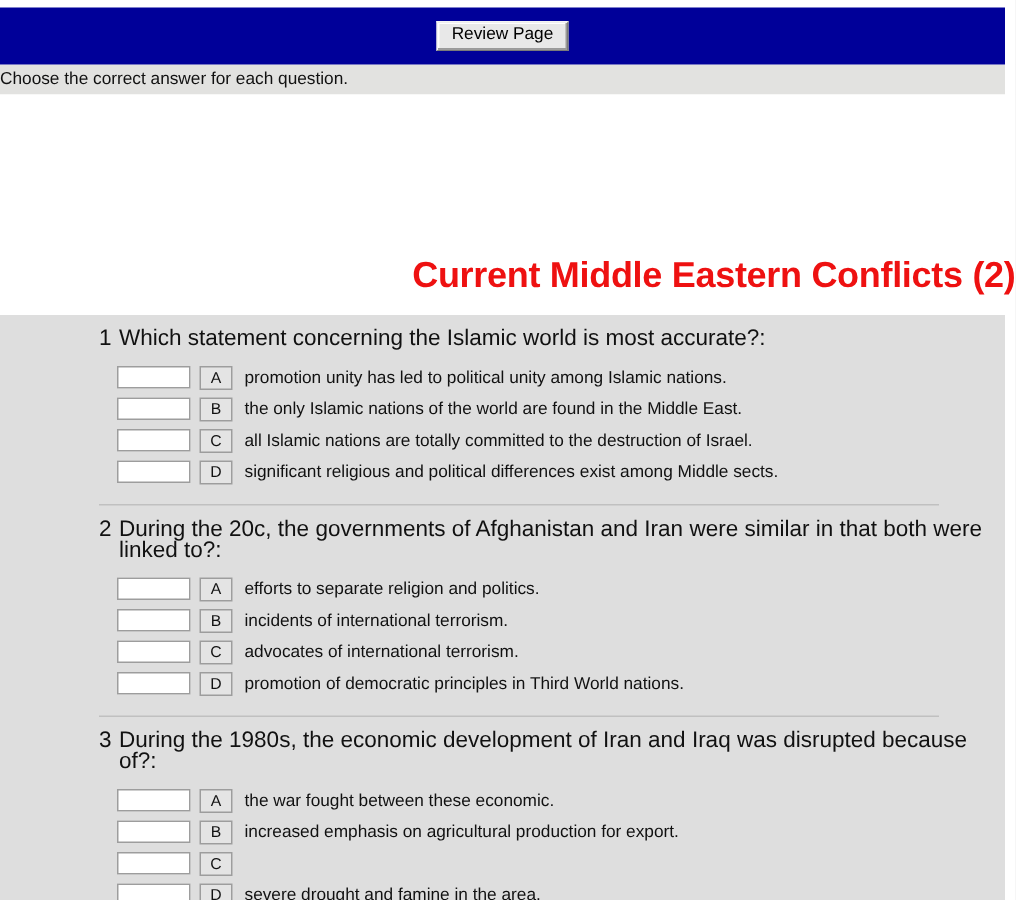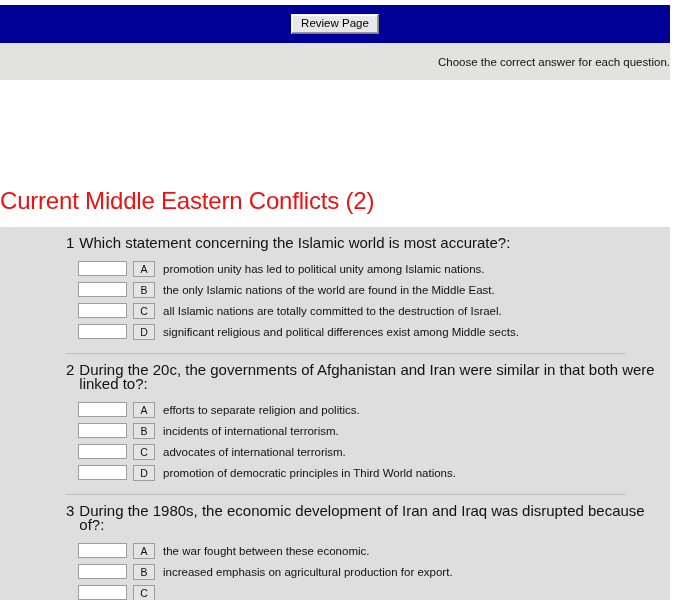--- a/index.html
+++ b/index.html
@@ -52,43 +52,43 @@
     cursor: default;
   }
 
   
   .subbar-wrap {
     padding-right: 7px;
     background: #ffffff;
   }
   .subbar {
     background: #e2e2e0;
-    height: 37px;
-    display: flex;
-    align-items: center;
-    justify-content: flex-end;
+    height: 20px;
+    display: flex;
+    align-items: center;
+    justify-content: flex-start;
     font-size: 11.5px;
     color: #111111;
   }
 
   
   .title-zone {
     height: 147px;
     background: #ffffff;
     position: relative;
   }
   .quiz-title {
     position: absolute;
     left: 0;
     right: 0;
     top: 107px;
-    text-align: left;
+    text-align: right;
     color: #ee1111;
     font-size: 24px;
-    font-weight: normal;
+    font-weight: bold;
     font-family: "Liberation Sans", sans-serif;
     letter-spacing: -0.2px;
   }
 
   
   .questions-wrap {
     padding-right: 7px;
     background: #ffffff;
   }
   .questions {

